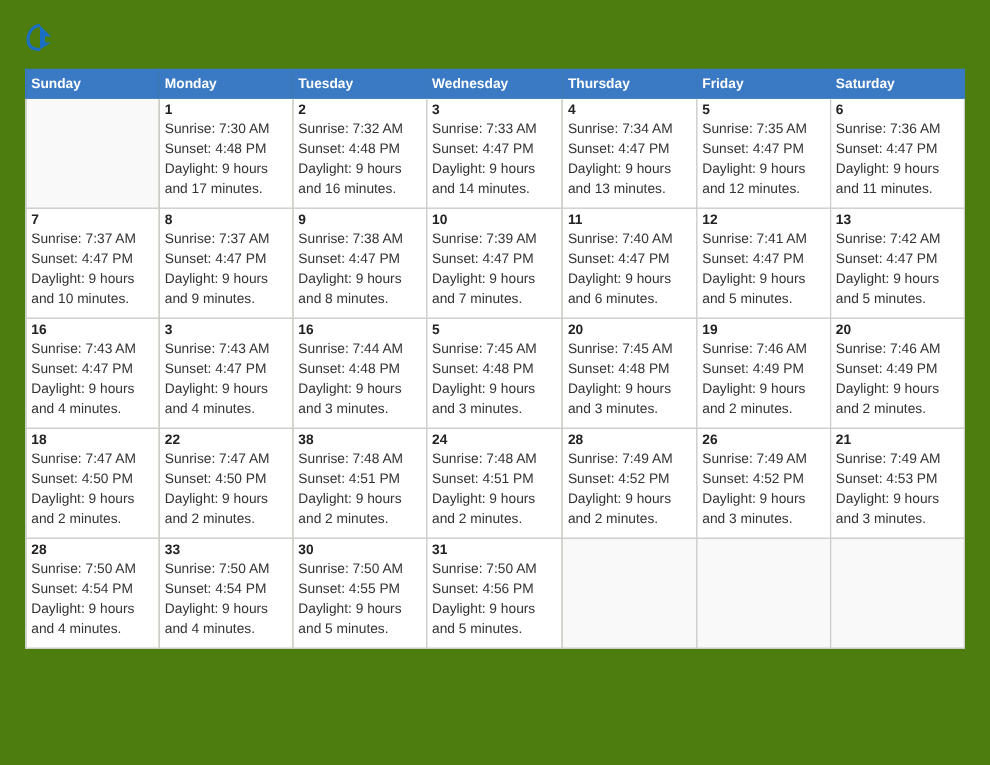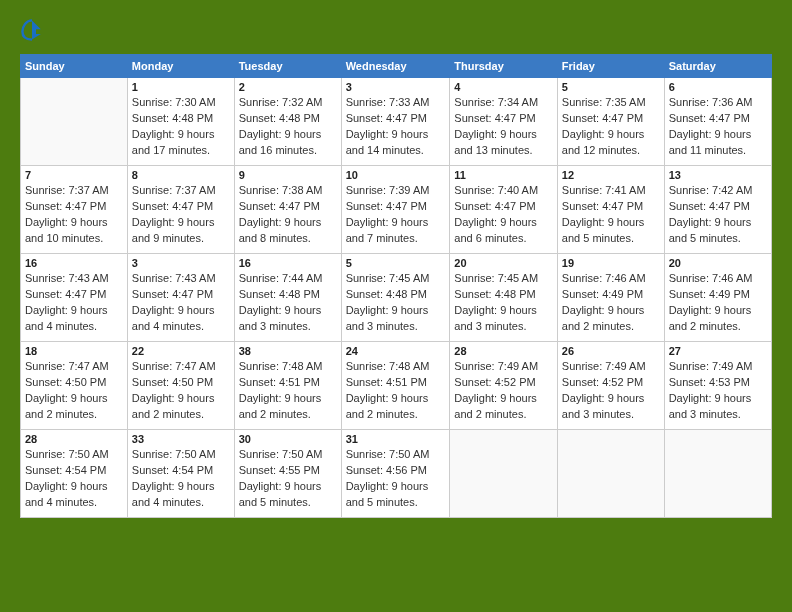--- a/index.html
+++ b/index.html
@@ -236,21 +236,21 @@
           </td>
           <td>
             <span class="day-num">28</span>
             <div class="day-info">Sunrise: 7:49 AM<br>Sunset: 4:52 PM<br>Daylight: 9 hours and 2 minutes.</div>
           </td>
           <td>
             <span class="day-num">26</span>
             <div class="day-info">Sunrise: 7:49 AM<br>Sunset: 4:52 PM<br>Daylight: 9 hours and 3 minutes.</div>
           </td>
           <td>
-            <span class="day-num">27</span>
+            <span class="day-num">21</span>
             <div class="day-info">Sunrise: 7:49 AM<br>Sunset: 4:53 PM<br>Daylight: 9 hours and 3 minutes.</div>
           </td>
         </tr>
         <tr>
           <td>
             <span class="day-num">28</span>
             <div class="day-info">Sunrise: 7:50 AM<br>Sunset: 4:54 PM<br>Daylight: 9 hours and 4 minutes.</div>
           </td>
           <td>
             <span class="day-num">33</span>

